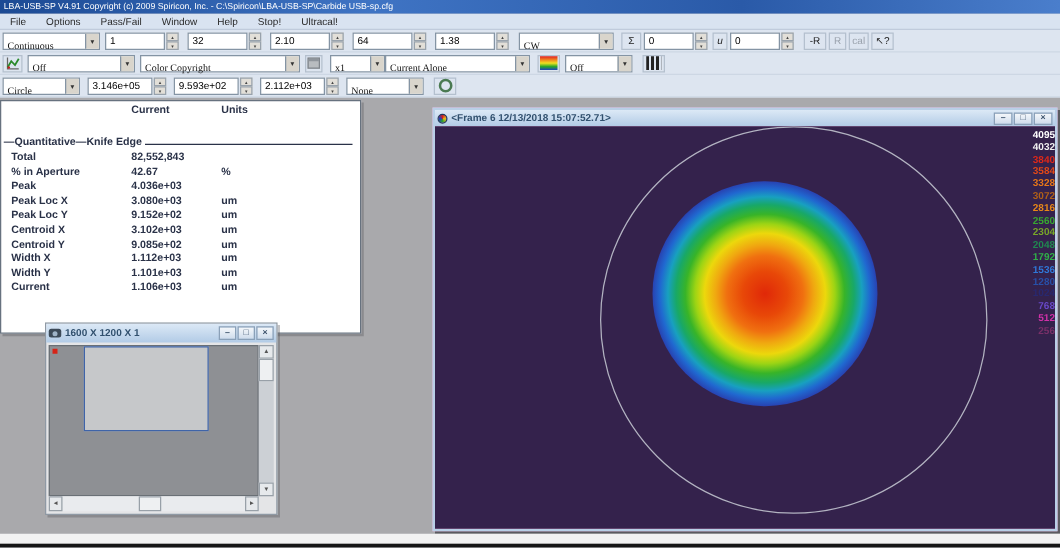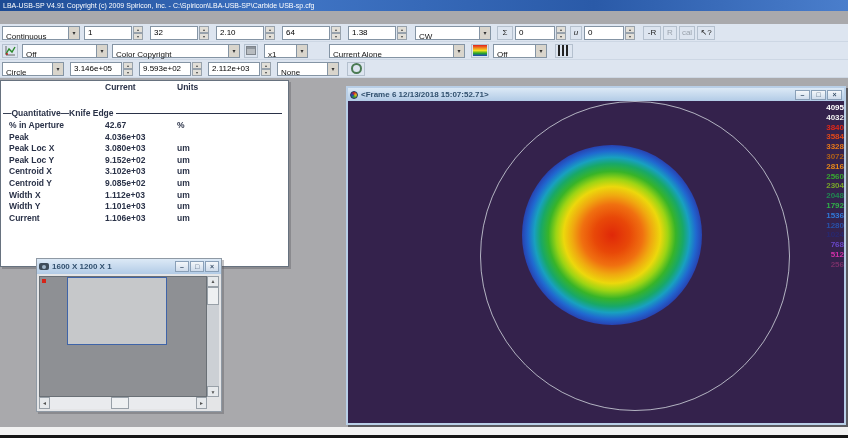--- a/index.html
+++ b/index.html
@@ -14,21 +14,21 @@
               white-space:nowrap; overflow:hidden; }
   .menubar { position:absolute; left:0; top:11px; width:848px; height:13px;
              background:#d9e3f1; border-bottom:1px solid #c0cbdc; display:flex; align-items:center;
              font-size:8px; color:#2a2a2a; }
   .menubar .mi { padding:0 8px; height:100%; display:flex; align-items:center; }
   .toolwrap { position:absolute; left:0; top:24px; width:848px; height:54px; background:#dde5f0; }
   .trow { position:relative; height:18px; display:flex; align-items:center; padding-left:2px;
           border-bottom:1px solid #cdd7e4; }
 
   .combo { display:flex; height:14px; background:#fff; border:1px solid #8494a4; font-size:8px; color:#111; }
-  .combo .txt { flex:1; padding:10px 3px; display:flex; align-items:center; white-space:nowrap; overflow:hidden; }
+  .combo .txt { flex:1; padding:10px 3px; display:flex; align-items:center; white-space:nowrap; overflow:hidden;font-family:Liberation Serif, serif; }
   .combo .arr { width:11px; background:#d9d5cc; border-left:1px solid #8494a4; font-size:6px;
                 display:flex; align-items:center; justify-content:center; color:#333; }
   .spin { display:flex; height:14px; }
   .spin .val { background:#fff; border:1px solid #8494a4; font-size:8px; padding:0 3px;
                display:flex; align-items:center; white-space:nowrap; overflow:hidden; }
   .ud { width:10px; margin-left:1px; display:flex; flex-direction:column; }
   .ud span { flex:1; background:#e2dfd8; border:1px solid #98a2ac; font-size:4px; line-height:5px;
              text-align:center; color:#444; }
   .tbtn { height:14px; background:#dde5f0; border:1px solid #b4c0ce; font-size:8px; color:#222;
           display:flex; align-items:center; justify-content:center; }
@@ -40,21 +40,21 @@
   .grayicon { width:10px; height:9px; background:#b8bcc0; border:1px solid #7f858c;
               box-shadow:inset 0 2px 0 #8f959c; }
 
   
   .results { position:absolute; left:0; top:80px; width:289px; height:187px; background:#fff;
              border:1px solid #67727f; box-shadow:2px 2px 0 rgba(80,80,85,.35);
              color:#2a3248; font-weight:bold; font-size:8.5px; }
   .res-head { position:absolute; left:0; top:1px; width:100%; height:11px; }
   .res-head span, .res-row span { position:absolute; top:0; white-space:nowrap; }
   .c1 { left:8px; } .c2 { left:104px; } .c3 { left:176px; }
-  .res-section { position:absolute; left:2px; top:27px; right:6px; display:flex; }
+  .res-section { position:absolute; left:2px; top:27px; right:6px; display:flex;align-items:center; }
   .res-section .line { flex:1; border-top:1px solid #2a3248; margin-top:5px; margin-left:2px; }
   .res-rows { position:absolute; left:0; top:39px; width:100%; }
   .res-row { position:relative; height:11.6px; }
 
   
   .thumbwin { position:absolute; left:36px; top:258px; width:186px; height:154px; background:#e4e5e7;
               border:1px solid #8f99a4; box-shadow:2px 2px 0 rgba(80,80,85,.35); }
   .cTitle { height:15px; background:linear-gradient(180deg,#dcе9f6,#dce9f6 0%,#b2cbe6);
             background:linear-gradient(180deg,#dce9f6,#b2cbe6);
             display:flex; align-items:center; padding:0 2px; font-size:8px; font-weight:bold; color:#31506e; }
@@ -99,20 +99,29 @@
 </style>
 </head>
 <body>
 
 <div id="screen">
 
   <div class="titlebar">
     <span>LBA-USB-SP   V4.91   Copyright (c) 2009 Spiricon, Inc.  -  C:\Spiricon\LBA-USB-SP\Carbide USB-sp.cfg</span>
   </div>
 
+  <div class="menubar">
+    <span class="mi">File</span>
+      <span class="mi">Options</span>
+      <span class="mi">Pass/Fail</span>
+      <span class="mi">Window</span>
+      <span class="mi">Help</span>
+      <span class="mi">Stop!</span>
+      <span class="mi">Ultracal!</span>
+  </div>
 
   <div class="toolwrap">
 
     <div class="trow">
       <div class="combo" style="width:78px">
         <span class="txt">Continuous</span>
         <span class="arr">▾</span>
       </div>
       <div class="spin" style="margin-left:4px">
         <span class="val" style="width:48px">1</span>
@@ -191,21 +200,21 @@
         <span class="txt">Color Copyright</span>
         <span class="arr">▾</span>
       </div>
       <div class="tbtn" style="width:14px; margin-left:4px">
         <span class="grayicon"></span>
       </div>
       <div class="combo" style="width:44px; margin-left:6px">
         <span class="txt">x1</span>
         <span class="arr">▾</span>
       </div>
-      <div class="combo" style="width:136px; margin-left:21px">
+      <div class="combo" style="width:116px; margin-left:0">
         <span class="txt">Current Alone</span>
         <span class="arr">▾</span>
       </div>
       <div class="tbtn" style="width:18px; margin-left:6px">
         <span class="rainbow"></span>
       </div>
       <div class="combo" style="width:54px; margin-left:4px">
         <span class="txt">Off</span>
         <span class="arr">▾</span>
       </div>
@@ -253,20 +262,25 @@
   <div class="results">
     <div class="res-head">
       <span class="c2">Current</span>
       <span class="c3">Units</span>
     </div>
     <div class="res-section">
       <span>—Quantitative—Knife Edge</span>
         <span class="line"></span>
     </div>
     <div class="res-rows">
+      <div class="res-row">
+          <span class="c1">Total</span>
+          <span class="c2">82,552,843</span>
+          <span class="c3"></span>
+        </div>
         <div class="res-row">
           <span class="c1">% in Aperture</span>
           <span class="c2">42.67</span>
           <span class="c3">%</span>
         </div>
         <div class="res-row">
           <span class="c1">Peak</span>
           <span class="c2">4.036e+03</span>
           <span class="c3"></span>
         </div>

